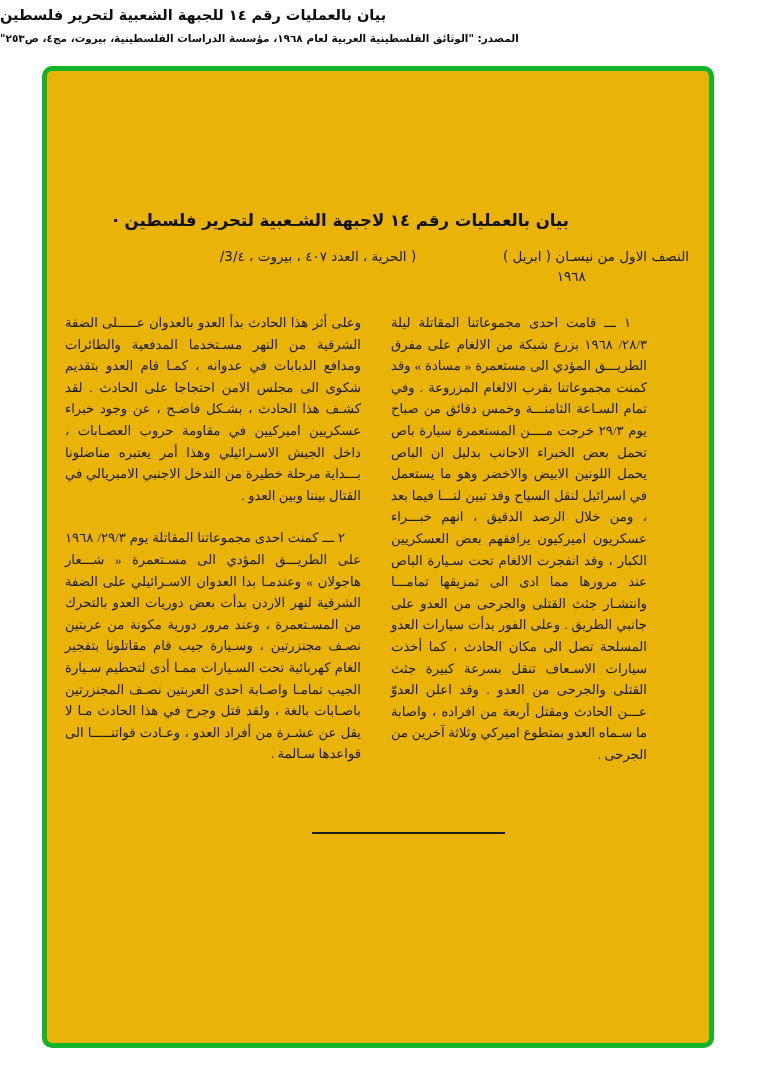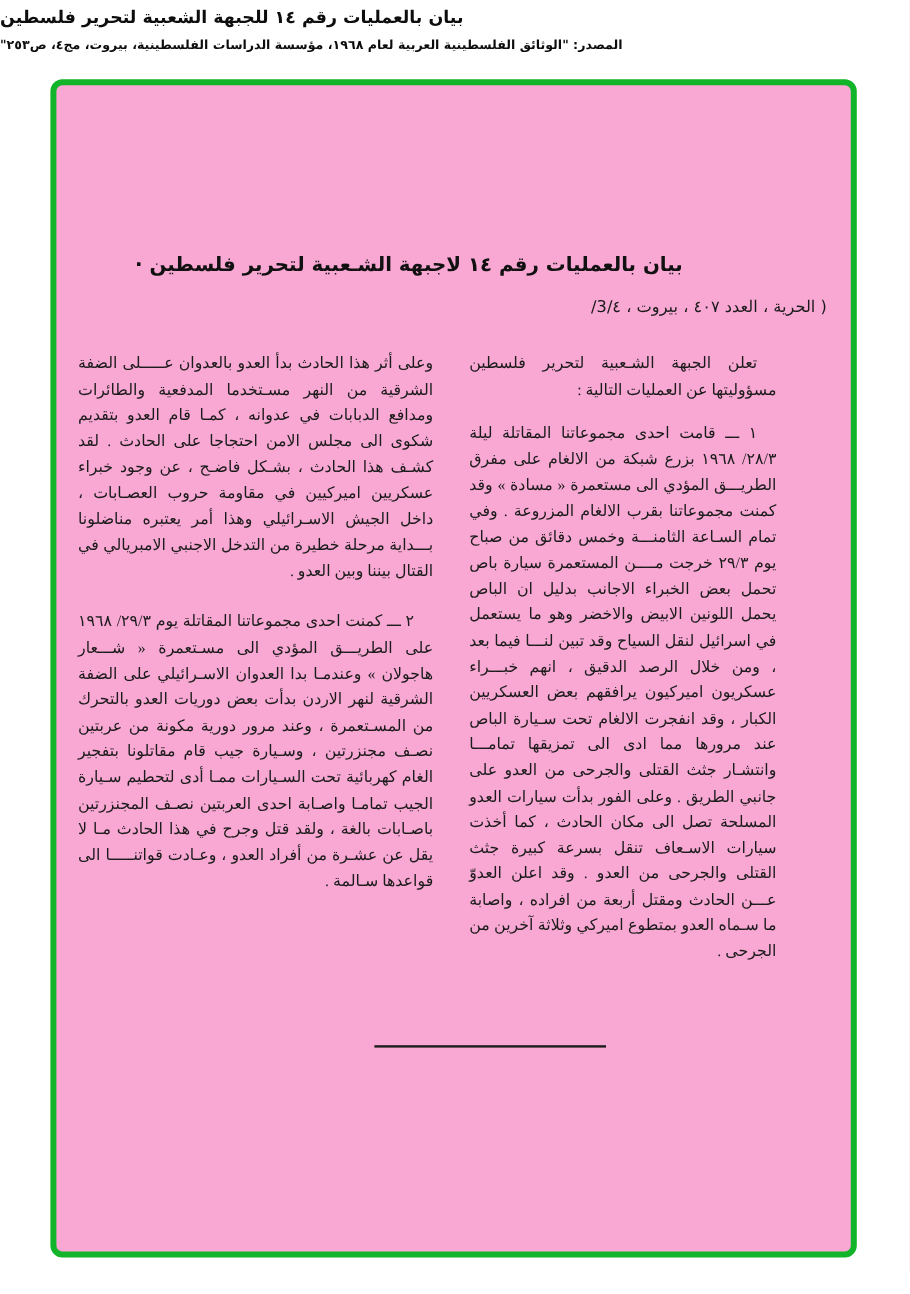--- a/index.html
+++ b/index.html
@@ -32,21 +32,21 @@
     color: #0d0d0d;
   }
   .scan-frame {
     position: absolute;
     left: 42px;
     top: 66px;
     width: 662px;
     height: 972px;
     border: 5px solid #12b42a;
     border-radius: 10px;
-    background: #f9a8d4;
+    background: #eab308;
   }
   .doc {
     position: absolute;
     inset: 0;
     direction: rtl;
   }
   .doc-title {
     margin: 140px 140px 0 0;
     font-size: 16.5px;
     font-weight: bold;
@@ -98,28 +98,31 @@
   <div class="ph-title">بيان بالعمليات رقم ١٤ للجبهة الشعبية لتحرير فلسطين</div>
   <div class="ph-source">المصدر: "الوثائق الفلسطينية العربية لعام ١٩٦٨، مؤسسة الدراسات الفلسطينية، بيروت، مج٤، ص٢٥٣"</div>
 </div>
 
 <div class="scan-frame">
   <div class="doc">
 
     <div class="doc-title">بيان بالعمليات رقم ١٤ لاجبهة الشـعبية لتحرير فلسطين ·</div>
 
     <div class="dateline">
+      <div class="dl-block dl-issue">
+        <span>النصف الاول من نيسـان ( ابريل )</span>
+        <span class="dl-line2">١٩٦٨</span>
+      </div>
       <div class="dl-block dl-pub">
         <span>( الحرية ، العدد ٤٠٧ ، بيروت ، 3/٤/</span>
       </div>
     </div>
 
     <div class="columns">
       <div class="col col-right">
-        <p class="intro indent">تعلن الجبهة الشـعبية لتحرير فلسطين مسؤوليتها عن العمليات التالية :</p>
         <p class="indent">١ ـــ قامت احدى مجموعاتنا المقاتلة ليلة ٢٨/٣/ ١٩٦٨ بزرع شبكة من الالغام على مفرق الطريـــق المؤدي الى مستعمرة « مسادة » وقد كمنت مجموعاتنا بقرب الالغام المزروعة . وفي تمام السـاعة الثامنـــة وخمس دقائق من صباح يوم ٢٩/٣ خرجت مــــن المستعمرة سيارة باص تحمل بعض الخبراء الاجانب بدليل ان الباص يحمل اللونين الابيض والاخضر وهو ما يستعمل في اسرائيل لنقل السياح وقد تبين لنـــا فيما بعد ، ومن خلال الرصد الدقيق ، انهم خبـــراء عسكريون اميركيون يرافقهم بعض العسكريين الكبار ، وقد انفجرت الالغام تحت سـيارة الباص عند مرورها مما ادى الى تمزيقها تمامـــا وانتشـار جثث القتلى والجرحى من العدو على جانبي الطريق . وعلى الفور بدأت سيارات العدو المسلحة تصل الى مكان الحادث ، كما أخذت سيارات الاسـعاف تنقل بسرعة كبيرة جثث القتلى والجرحى من العدو . وقد اعلن العدوّ عـــن الحادث ومقتل أربعة من افراده ، واصابة ما سـماه العدو بمتطوع اميركي وثلاثة آخرين من الجرحى .</p>
       </div>
       <div class="col col-left">
         <p>وعلى أثر هذا الحادث بدأ العدو بالعدوان عـــــلى الضفة الشرقية من النهر مسـتخدما المدفعية والطائرات ومدافع الدبابات في عدوانه ، كمـا قام العدو بتقديم شكوى الى مجلس الامن احتجاجا على الحادث . لقد كشـف هذا الحادث ، بشـكل فاضـح ، عن وجود خبراء عسكريين اميركيين في مقاومة حروب العصـابات ، داخل الجيش الاسـرائيلي وهذا أمر يعتبره مناضلونا بـــداية مرحلة خطيرة من التدخل الاجنبي الامبريالي في القتال بيننا وبين العدو .</p>
         <p class="indent">٢ ـــ كمنت احدى مجموعاتنا المقاتلة يوم ٢٩/٣/ ١٩٦٨ على الطريـــق المؤدي الى مسـتعمرة « شـــعار هاجولان » وعندمـا بدا العدوان الاسـرائيلي على الضفة الشرقية لنهر الاردن بدأت بعض دوريات العدو بالتحرك من المسـتعمرة ، وعند مرور دورية مكونة من عربتين نصـف مجنزرتين ، وسـيارة جيب قام مقاتلونا بتفجير الغام كهربائية تحت السـيارات ممـا أدى لتحطيم سـيارة الجيب تمامـا واصـابة احدى العربتين نصـف المجنزرتين باصـابات بالغة ، ولقد قتل وجرح في هذا الحادث مـا لا يقل عن عشـرة من أفراد العدو ، وعـادت قواتنـــــا الى قواعدها سـالمة .</p>
       </div>
     </div>
 
     <div class="end-rule"></div>
 

